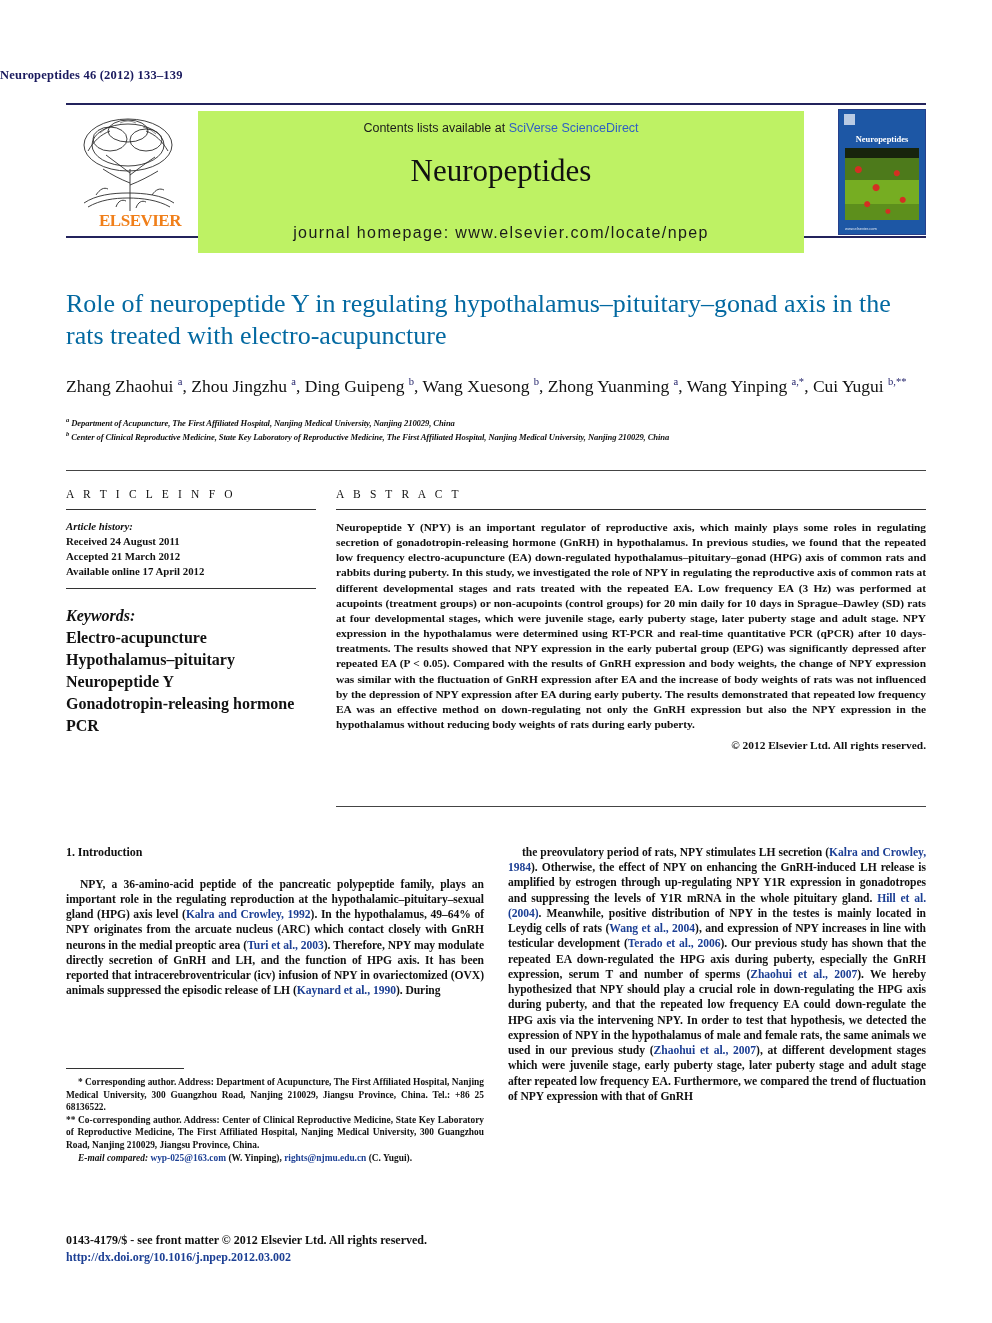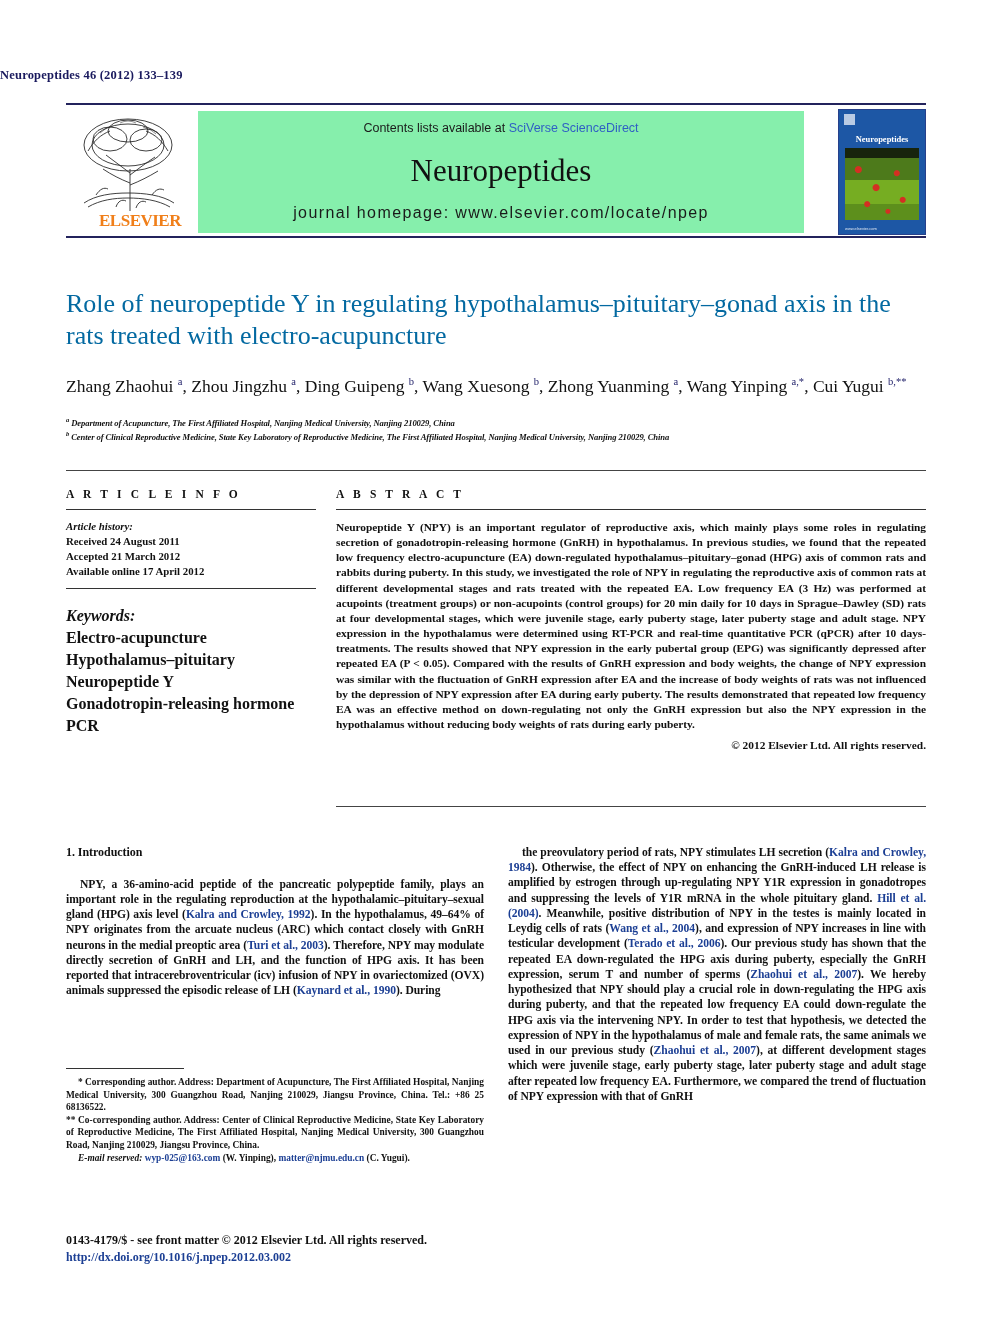--- a/index.html
+++ b/index.html
@@ -31,22 +31,22 @@
   .elsevier-logo {
     position:absolute; left:4px; top:6px; width:120px; height:122px;
   }
   .elsevier-word {
     position:absolute; left:12px; bottom:2px; width:116px;
     text-align:center; font-family:"Liberation Serif", serif;
     font-size:17px; font-weight:bold; color:#f07f1a; letter-spacing:-0.5px;
   }
 
   .journal-band {
-    position:absolute; left:132px; top:6px; right:122px; height:122px;
-    background:#86efac;
+    position:absolute; left:132px; top:6px; right:122px; height:142px;
+    background:#bef264;
   }
   .contents-line {
     position:absolute; top:10px; left:0; right:0; text-align:center;
     font-family:"Liberation Sans", sans-serif; font-size:12.5px; color:#1a1a1a;
   }
   .contents-line .sd { color:#2f5fc4; }
   .journal-title {
     position:absolute; top:42px; left:0; right:0; text-align:center;
     font-family:"Liberation Serif", serif; font-size:31px; color:#111;
   }
@@ -105,21 +105,21 @@
 
   
   .rule-main {
     position:absolute; left:66px; top:470px; width:860px;
     border-top:1px solid #444;
   }
   .col-info { position:absolute; left:66px; top:488px; width:250px; }
   .col-abs  { position:absolute; left:336px; top:488px; width:590px; }
 
   .sec-head {
-    font-family:"Liberation Serif", serif; font-size:11.5px; font-weight:bold;
+    font-family:"Liberation Serif", serif; font-size:11.5px; font-weight:normal;
     letter-spacing:3.2px; color:#111;
   }
   .thin-rule { border-top:1.5px solid #333; margin-top:9px; }
 
   .info-block { margin-top:9px; font-size:10.8px; line-height:1.38; color:#111; font-weight:bold;}
   .info-block .lbl { font-style:italic; }
   .kw-block { margin-top:16px; font-size:16px; line-height:1.38; color:#111; font-weight:bold;font-family:Liberation Serif, serif;}
   .kw-block .lbl { font-style:italic; }
 
   .abs-rule { border-top:1.5px solid #333; margin-top:9px; }
@@ -266,24 +266,24 @@
 
   <div class="body-col body-right">
     <p>the preovulatory period of rats, NPY stimulates LH secretion (<span class="cite">Kalra and Crowley, 1984</span>). Otherwise, the effect of NPY on enhancing the GnRH-induced LH release is amplified by estrogen through up-regulating NPY Y1R expression in gonadotropes and suppressing the levels of Y1R mRNA in the whole pituitary gland. <span class="cite">Hill et al. (2004)</span>. Meanwhile, positive distribution of NPY in the testes is mainly located in Leydig cells of rats (<span class="cite">Wang et al., 2004</span>), and expression of NPY increases in line with testicular development (<span class="cite">Terado et al., 2006</span>). Our previous study has shown that the repeated EA down-regulated the HPG axis during puberty, especially the GnRH expression, serum T and number of sperms (<span class="cite">Zhaohui et al., 2007</span>). We hereby hypothesized that NPY should play a crucial role in down-regulating the HPG axis during puberty, and that the repeated low frequency EA could down-regulate the HPG axis via the intervening NPY. In order to test that hypothesis, we detected the expression of NPY in the hypothalamus of male and female rats, the same animals we used in our previous study (<span class="cite">Zhaohui et al., 2007</span>), at different development stages which were juvenile stage, early puberty stage, later puberty stage and adult stage after repeated low frequency EA. Furthermore, we compared the trend of fluctuation of NPY expression with that of GnRH</p>
   </div>
 
   <div class="footnotes">
     <div class="foot-rule"></div>
     <p class="ind">* Corresponding author. Address: Department of Acupuncture, The First Affiliated Hospital, Nanjing Medical University, 300 Guangzhou Road, Nanjing 210029, Jiangsu Province, China. Tel.: +86 25 68136522.</p>
     <p>** Co-corresponding author. Address: Center of Clinical Reproductive Medicine, State Key Laboratory of Reproductive Medicine, The First Affiliated Hospital, Nanjing Medical University, 300 Guangzhou Road, Nanjing 210029, Jiangsu Province, China.</p>
     <p class="ind">
-      <span class="email-lbl">E-mail reserved:</span>
+      <span class="email-lbl">E-mail compared:</span>
       <span class="cite">wyp-025@163.com</span>
       <span>(W. Yinping)</span>,
-      <span class="cite">matter@njmu.edu.cn</span>
+      <span class="cite">rights@njmu.edu.cn</span>
       <span>(C. Yugui).</span>
     </p>
   </div>
 
   <div class="issn">
     <div>0143-4179/$ - see front matter © 2012 Elsevier Ltd. All rights reserved.</div>
     <div class="doi">http://dx.doi.org/10.1016/j.npep.2012.03.002</div>
   </div>
 
 </div>

